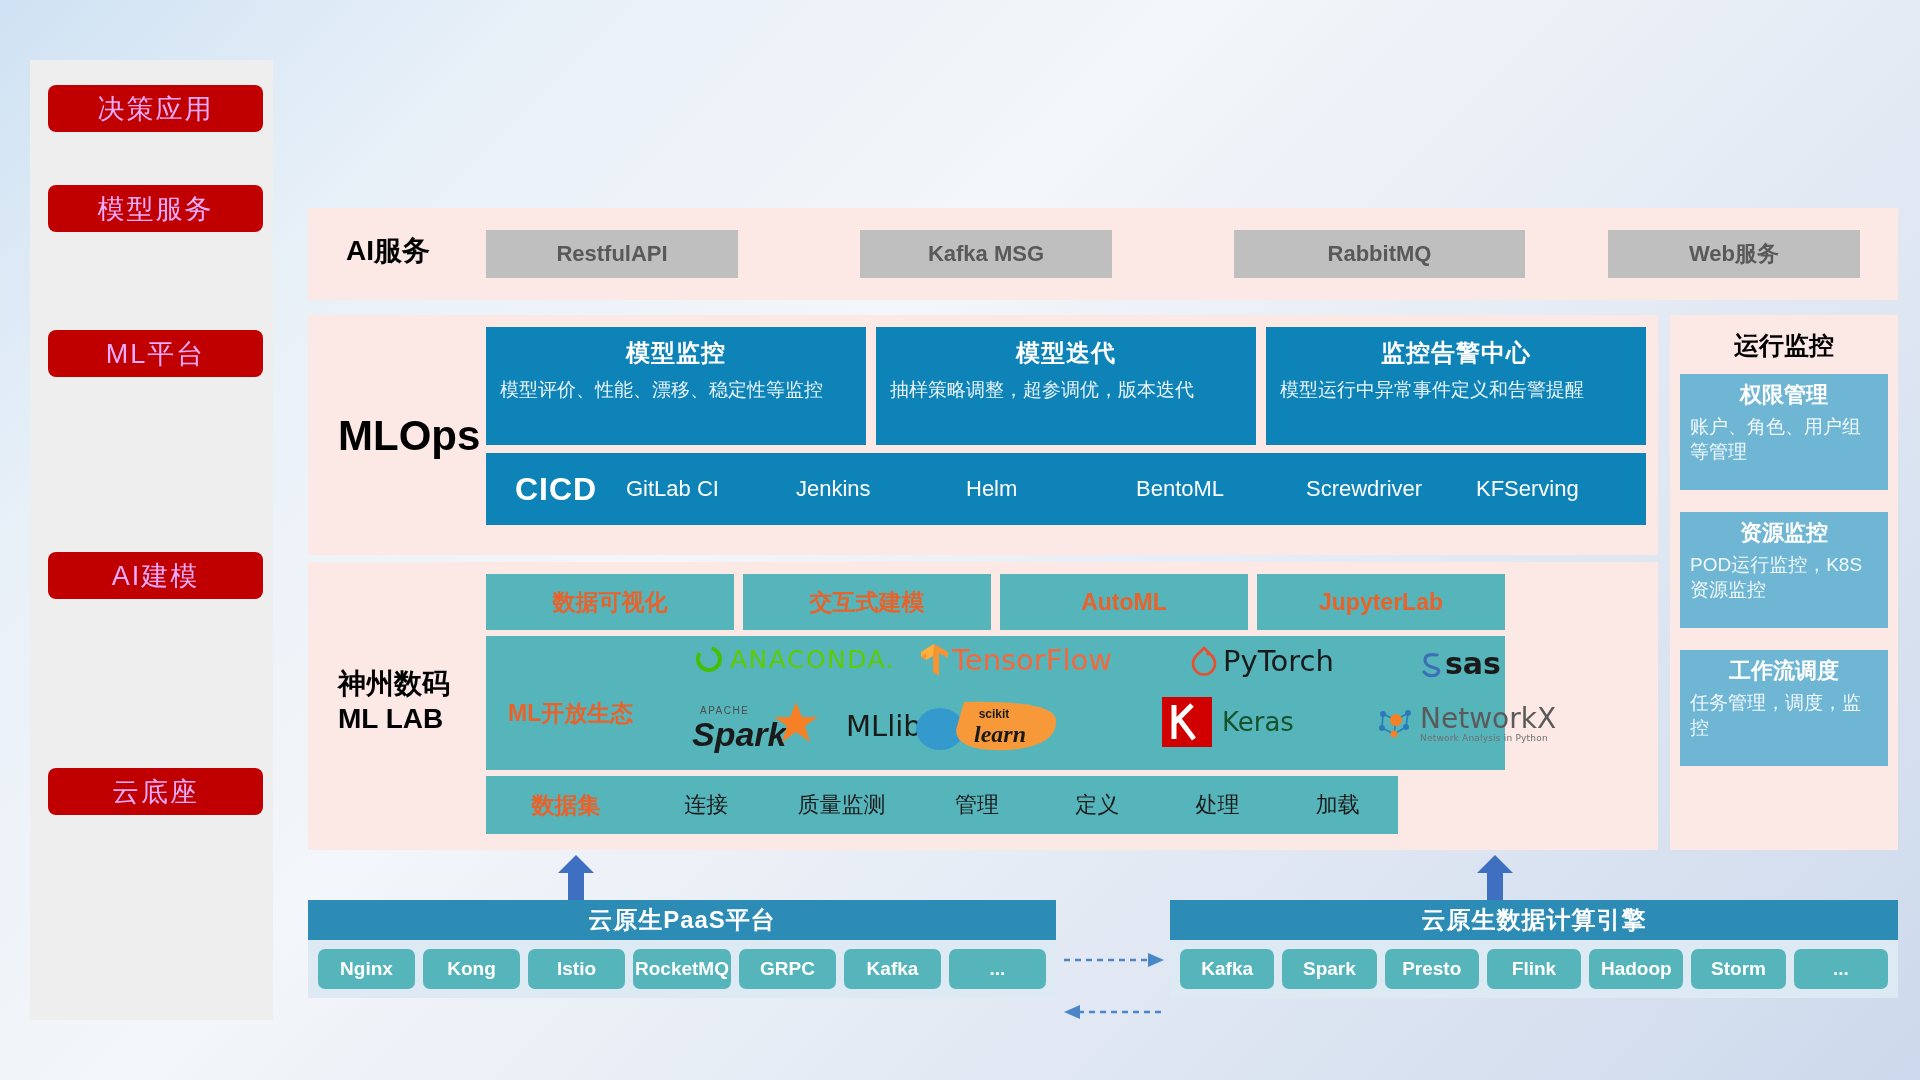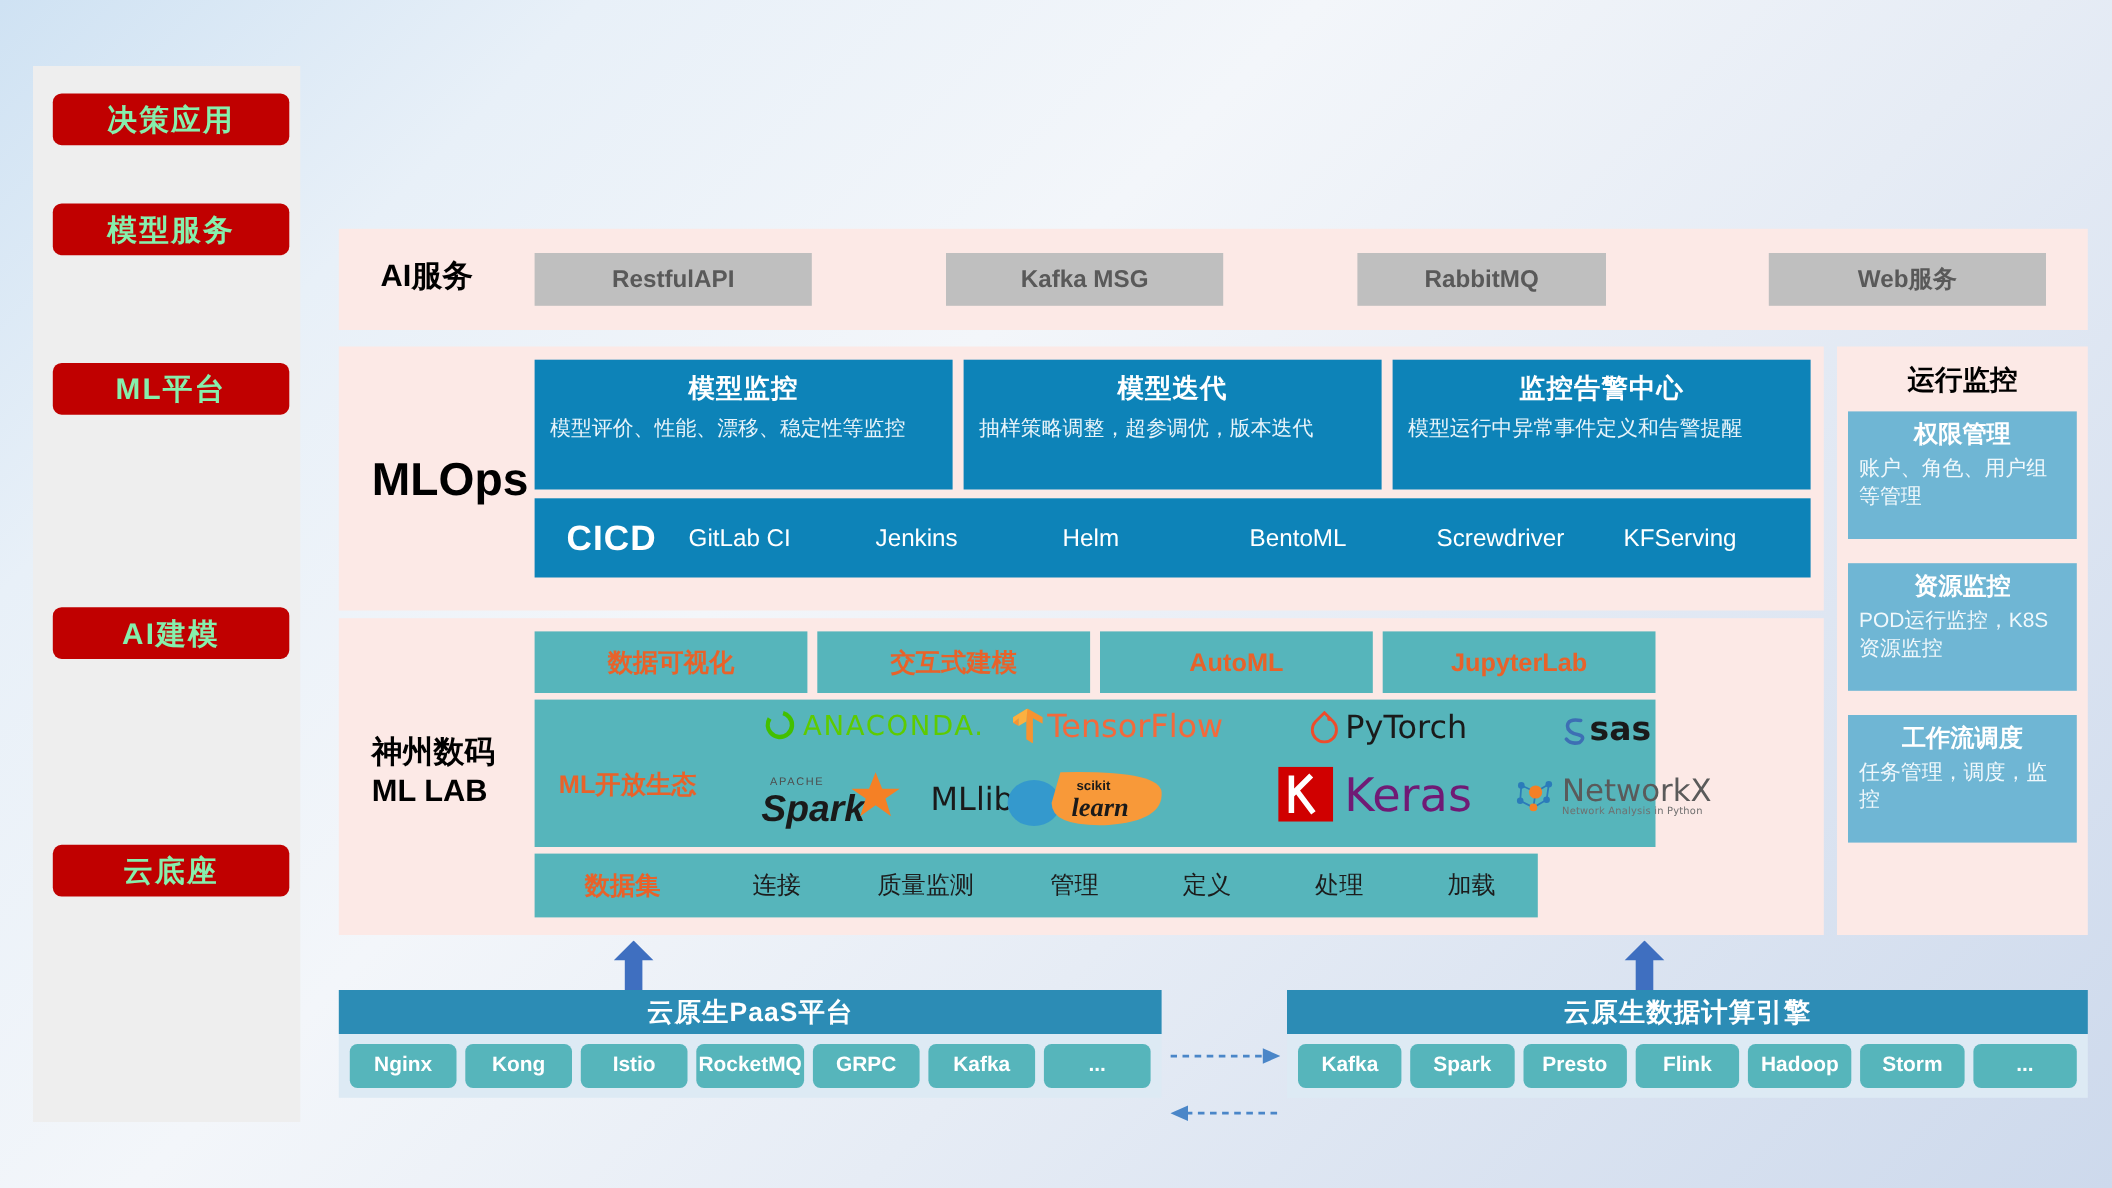--- a/index.html
+++ b/index.html
@@ -18,23 +18,23 @@
     width: 243px; height: 960px;
     background: #eeeeee;
   }
   .stage-pill {
     position: absolute;
     left: 48px;
     width: 215px;
     height: 47px;
     background: #c00000;
     border-radius: 8px;
-    color: #86efac;
+    color: #f0abfc;
     font-size: 27px;
-    font-weight: bold;
+    font-weight: normal;
     display: flex;
     align-items: center;
     justify-content: center;
     letter-spacing: 2px;
     z-index: 5;
   }
 
   
   #main-col { position: absolute; left: 308px; top: 0; width: 1590px; height: 1080px; }
 
@@ -250,21 +250,21 @@
 
 
   <div class="band" style="top:208px; width:1590px; height:92px;">
     <div class="band-label" style="position:absolute; left:38px; top:26px;">AI服务</div>
     <div class="svc-chip" style="position:absolute; left:178px; top:22px; width:252px;">
         <span>RestfulAPI</span>
       </div>
     <div class="svc-chip" style="position:absolute; left:552px; top:22px; width:252px;">
         <span>Kafka MSG</span>
       </div>
-    <div class="svc-chip" style="position:absolute; left:926px; top:22px; width:226px;">
+    <div class="svc-chip" style="position:absolute; left:926px; top:22px; width:291px;">
         <span>RabbitMQ</span>
       </div>
     <div class="svc-chip" style="position:absolute; left:1300px; top:22px; width:252px;">
         <span>Web服务</span>
       </div>
   </div>
 
   <div class="band" style="top:315px; width:1350px; height:240px;">
     <div class="band-label" style="position:absolute; left:30px; top:95px; font-size:42px;">MLOps</div>
 
@@ -365,21 +365,21 @@
             <text x="50" y="42" font-family="Liberation Serif, serif" font-size="24" font-style="italic" font-weight="bold" fill="#1a1a1a" text-anchor="middle">learn</text>
           </svg>
         </div>
       </div>
 
       <div class="logo" style="left:676px; top:61px;">
         <svg width="50" height="50" viewBox="0 0 50 50">
           <rect x="0" y="0" width="50" height="50" fill="#d00000"></rect>
           <path d="M12 8 L12 42 M12 26 L30 8 M17 22 L32 42" stroke="#ffffff" stroke-width="5" fill="none"></path>
         </svg>
-        <span class="logo-txt" style="font-size:42px; color:#701a75; margin-left:10px;">Keras</span>
+        <span class="logo-txt" style="font-size:26px; color:#14532d; margin-left:10px;">Keras</span>
       </div>
 
       <div class="logo" style="left:888px; top:68px;">
         <svg width="42" height="40" viewBox="0 0 42 40">
           <g stroke="#2b7bba" stroke-width="1.6" fill="none">
             <path d="M9 10 L22 16 M22 16 L34 9 M22 16 L20 30 M9 10 L8 24 M8 24 L20 30 M34 9 L32 23 M32 23 L20 30"></path>
           </g>
           <circle cx="22" cy="16" r="6" fill="#f58025"></circle>
           <circle cx="9" cy="10" r="3" fill="#2b7bba"></circle>
           <circle cx="34" cy="9" r="3" fill="#2b7bba"></circle>

